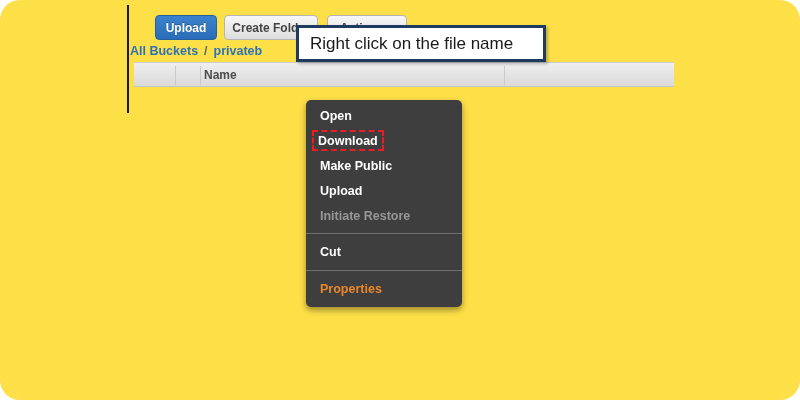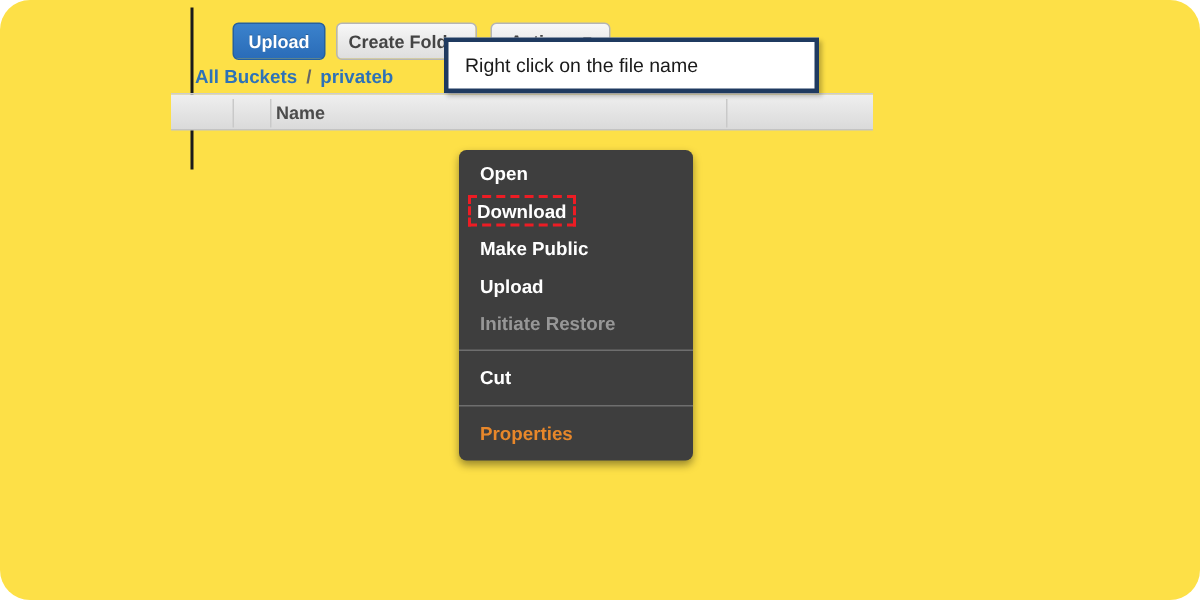--- a/index.html
+++ b/index.html
@@ -31,21 +31,21 @@
   .caret{font-size:10px;line-height:1;}
 
   
   .breadcrumb{left:130px;top:42px;height:16px;display:flex;gap:6px;align-items:flex-end;
     font-size:12.5px;font-weight:bold;white-space:nowrap;}
   .crumb-link{color:#2d72b8;text-decoration:none;}
   .crumb-sep{color:#666666;font-weight:bold;}
 
   
   .thead{
-    left:114px;top:62px;width:468px;height:25px;box-sizing:border-box;
+    left:134px;top:62px;width:540px;height:25px;box-sizing:border-box;
     background:linear-gradient(#efefef,#dadada);
     border-top:1px solid #cccccc;border-bottom:1px solid #c3c3c3;text-decoration:underline;
   }
   .thead .colsep{position:absolute;top:3px;height:19px;width:1px;background:#c9c9c9;}
   .thead .colsep.s1{left:41px;}
   .thead .colsep.s2{left:66px;}
   .thead .colsep.s3{left:370px;}
   .th-name{position:absolute;left:70px;top:5px;font-size:12px;font-weight:bold;color:#4c4c4c;}
 
   
@@ -67,21 +67,21 @@
     border-left:6px solid #ffffff;border-top:4px solid transparent;border-bottom:4px solid transparent;
   }
   .fname{position:absolute;left:70px;top:5px;font-size:11.5px;color:#5c5c5c;}
 
   
   .callout{
     left:296px;top:25px;width:250px;height:37px;box-sizing:border-box;
     background:#ffffff;border:3px solid #1f3a60;
     box-shadow:2px 2px 3px rgba(0,0,0,.25);
     display:flex;align-items:center;padding-left:11px;
-    font-size:13px;color:#1a1a1a;z-index:6;white-space:nowrap;
+    font-size:17px;color:#1a1a1a;z-index:6;white-space:nowrap;
   }
 
   
   .cmenu{
     left:306px;top:100px;width:156px;box-sizing:border-box;
     background:#3e3e3e;border-radius:5px;box-shadow:0 3px 6px rgba(0,0,0,.4);
     padding:4px 0;z-index:5;
   }
   .mi{
     height:25px;line-height:25px;padding-left:14px;

